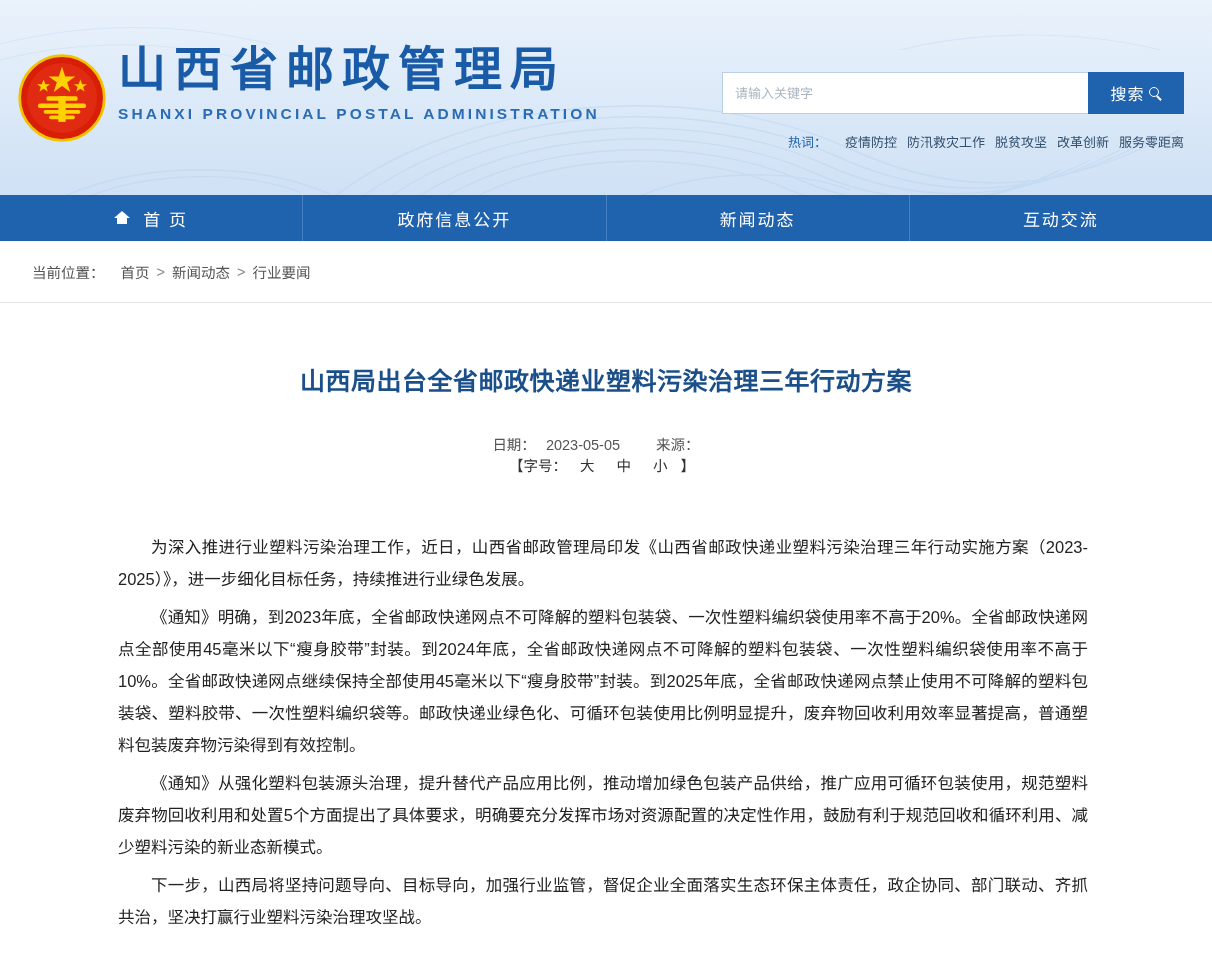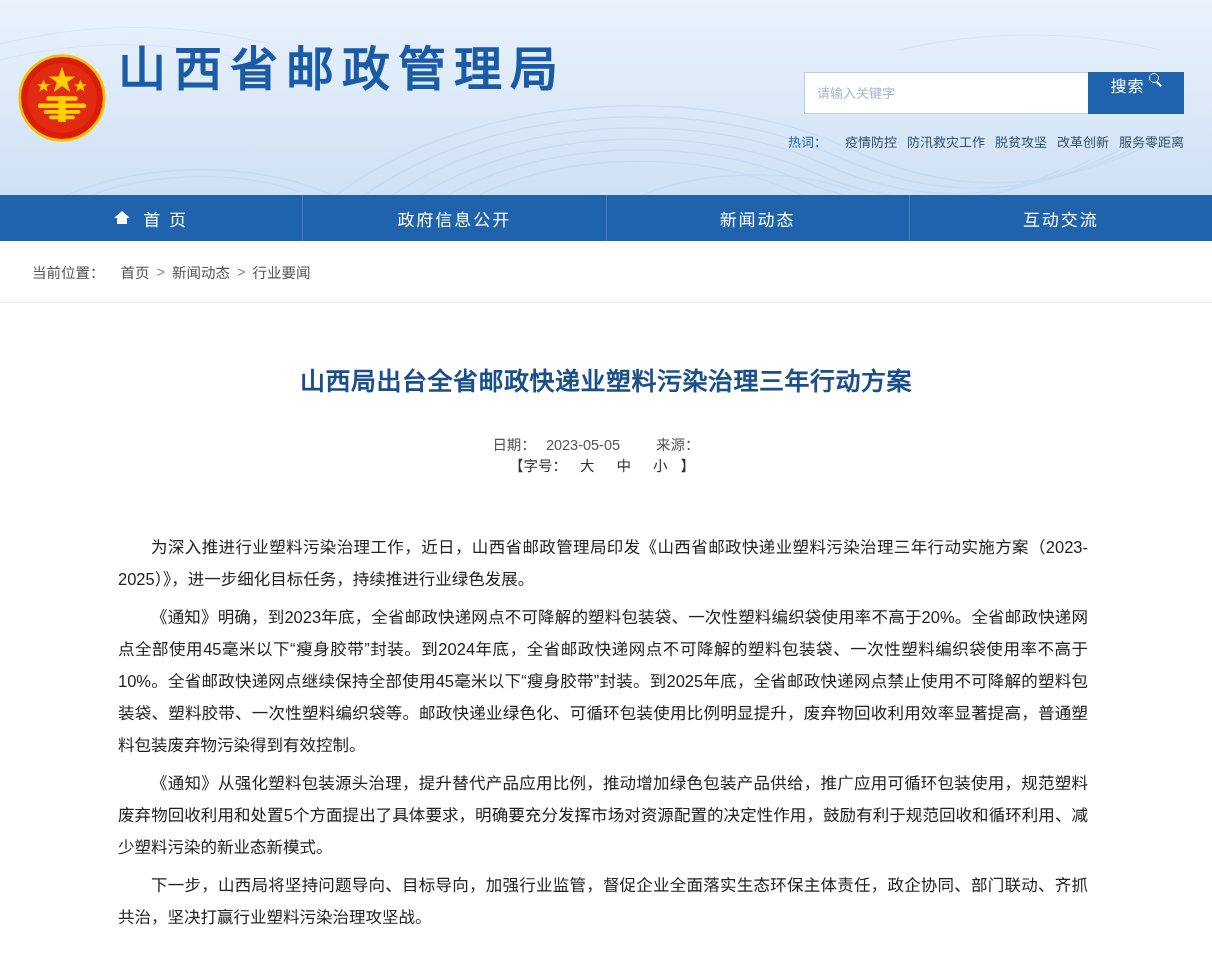--- a/index.html
+++ b/index.html
@@ -64,21 +64,21 @@
     letter-spacing: 3.1px;
     color: #2a6cb5;
     white-space: nowrap;
   }
 
   
   .search-wrap {
     position: absolute;
     right: 28px;
     top: 72px;
-    width: 380px;
+    width: 462px;
     height: 42px;
     display: flex;
   }
   .search-input {
     flex: 1;
     border: 1px solid #b9cfe6;
     border-right: none;
     background: #ffffff;
     font-size: 13px;
     color: #333;
@@ -89,21 +89,21 @@
   .search-input::placeholder { color: #aab6c2; }
   .search-btn {
     width: 96px;
     border: none;
     background: #1f62ad;
     color: #fff;
     font-size: 16px;
     letter-spacing: 1px;
     cursor: pointer;
     display: flex;
-    align-items: flex-start;
+    align-items: center;
     justify-content: center;
     gap: 4px;
     font-family: "Liberation Sans", sans-serif;
   }
   .search-btn .mag {
     display: inline-block;
     width: 13px; height: 13px;
     position: relative;
   }
   .search-btn .mag::before {
@@ -287,20 +287,21 @@
         <rect x="24" y="56" width="52" height="5" rx="2"></rect>
         <rect x="30" y="63" width="40" height="4" rx="2"></rect>
         <rect x="36" y="69" width="28" height="4" rx="2"></rect>
         <rect x="33" y="48" width="34" height="5" rx="2"></rect>
         <rect x="46" y="48" width="8" height="28"></rect>
       </g>
     </svg>
 
     <div class="title-block">
       <div class="site-title-cn">山西省邮政管理局</div>
+      <div class="site-title-en">SHANXI  PROVINCIAL  POSTAL  ADMINISTRATION</div>
     </div>
 
     <div class="search-wrap">
       <input class="search-input" type="text" placeholder="请输入关键字" style="">
       <button class="search-btn">
         <span>搜索</span>
         <span class="mag"></span>
       </button>
     </div>
 

